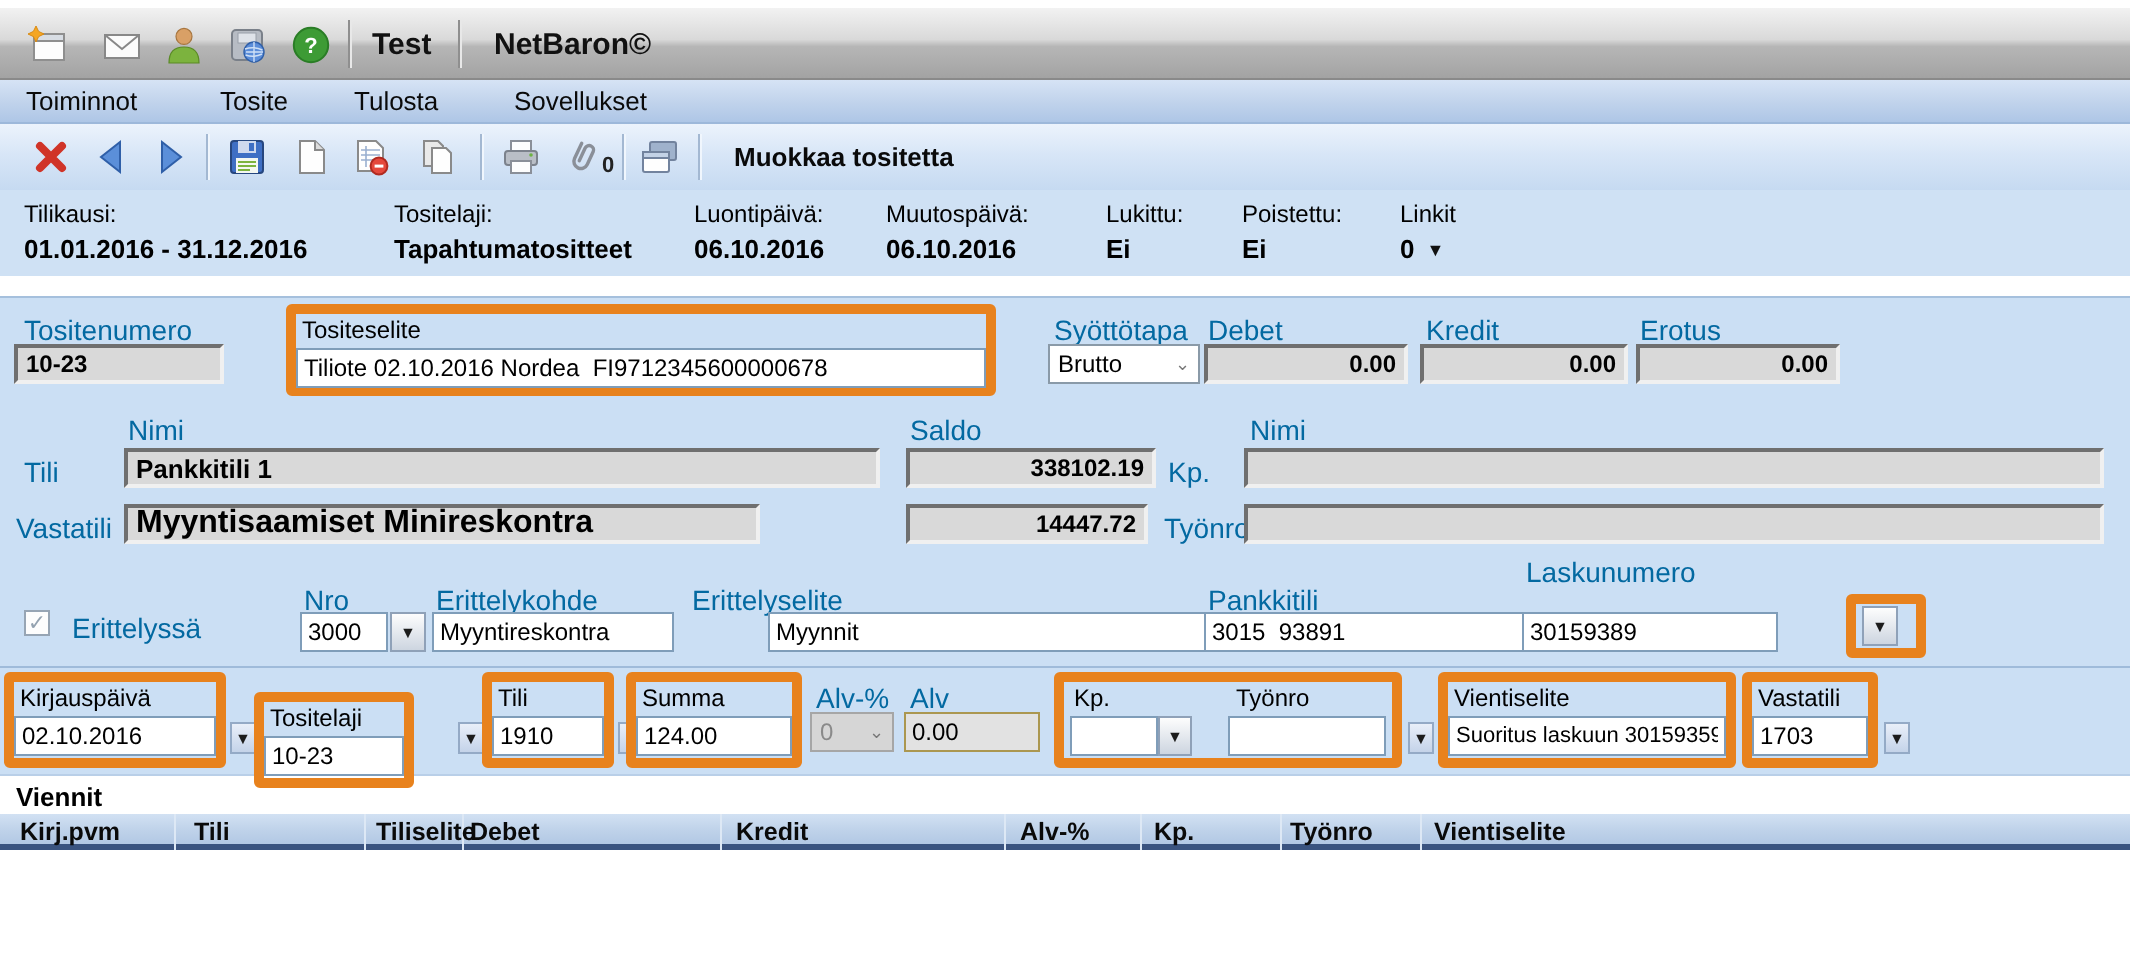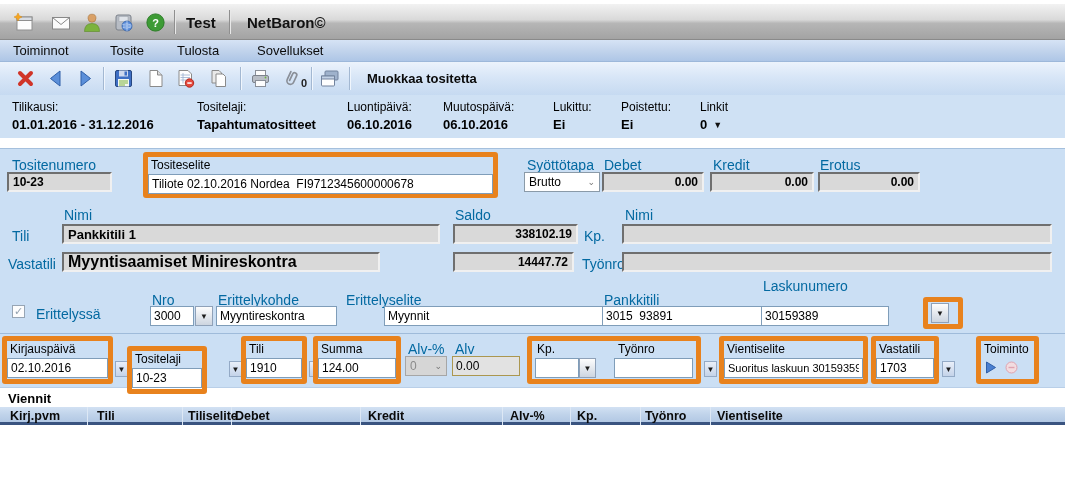--- a/index.html
+++ b/index.html
@@ -358,36 +358,20 @@
       <span class="grp-label">Vientiselite</span>
       <input class="grp-input" style="font-size: 11px;" value="Suoritus laskuun 30159359">
     </div>
 
     <div class="orange-box" style="left:871px; top:2px; width:68px; height:48px">
       <span class="grp-label">Vastatili</span>
       <input class="grp-input" value="1703" style="">
     </div>
     <div class="mini-drop" style="left:942px; top:27px">▼</div>
 
-    <div class="orange-box" style="left:976px; top:2px; width:63px; height:48px">
-      <span class="grp-label">Toiminto</span>
-      <div class="toiminto-icons" style="left:4px; top:20px">
-        <span>
-          <svg width="12" height="13" viewBox="0 0 12 13">
-              <path d="M1.5 1 L10.5 6.5 L1.5 12 Z" fill="#4a7fd0" stroke="#2f5fa8"></path>
-            </svg>
-        </span>
-        <span>
-          <svg width="13" height="13" viewBox="0 0 13 13">
-            <circle cx="6.5" cy="6.5" r="5.5" fill="#f2dce0" stroke="#dfa3b0"></circle>
-            <rect x="3.5" y="5.8" width="6" height="1.4" fill="#dfa3b0"></rect>
-          </svg>
-        </span>
-      </div>
-    </div>
   </div>
 
   <div class="viennit-title">Viennit</div>
   <div class="viennit-header">
     <div class="vh-sep" style="left:87px"></div>
     <div class="vh-sep" style="left:182px"></div>
     <div class="vh-sep" style="left:231px"></div>
     <div class="vh-sep" style="left:360px"></div>
     <div class="vh-sep" style="left:502px"></div>
     <div class="vh-sep" style="left:570px"></div>

